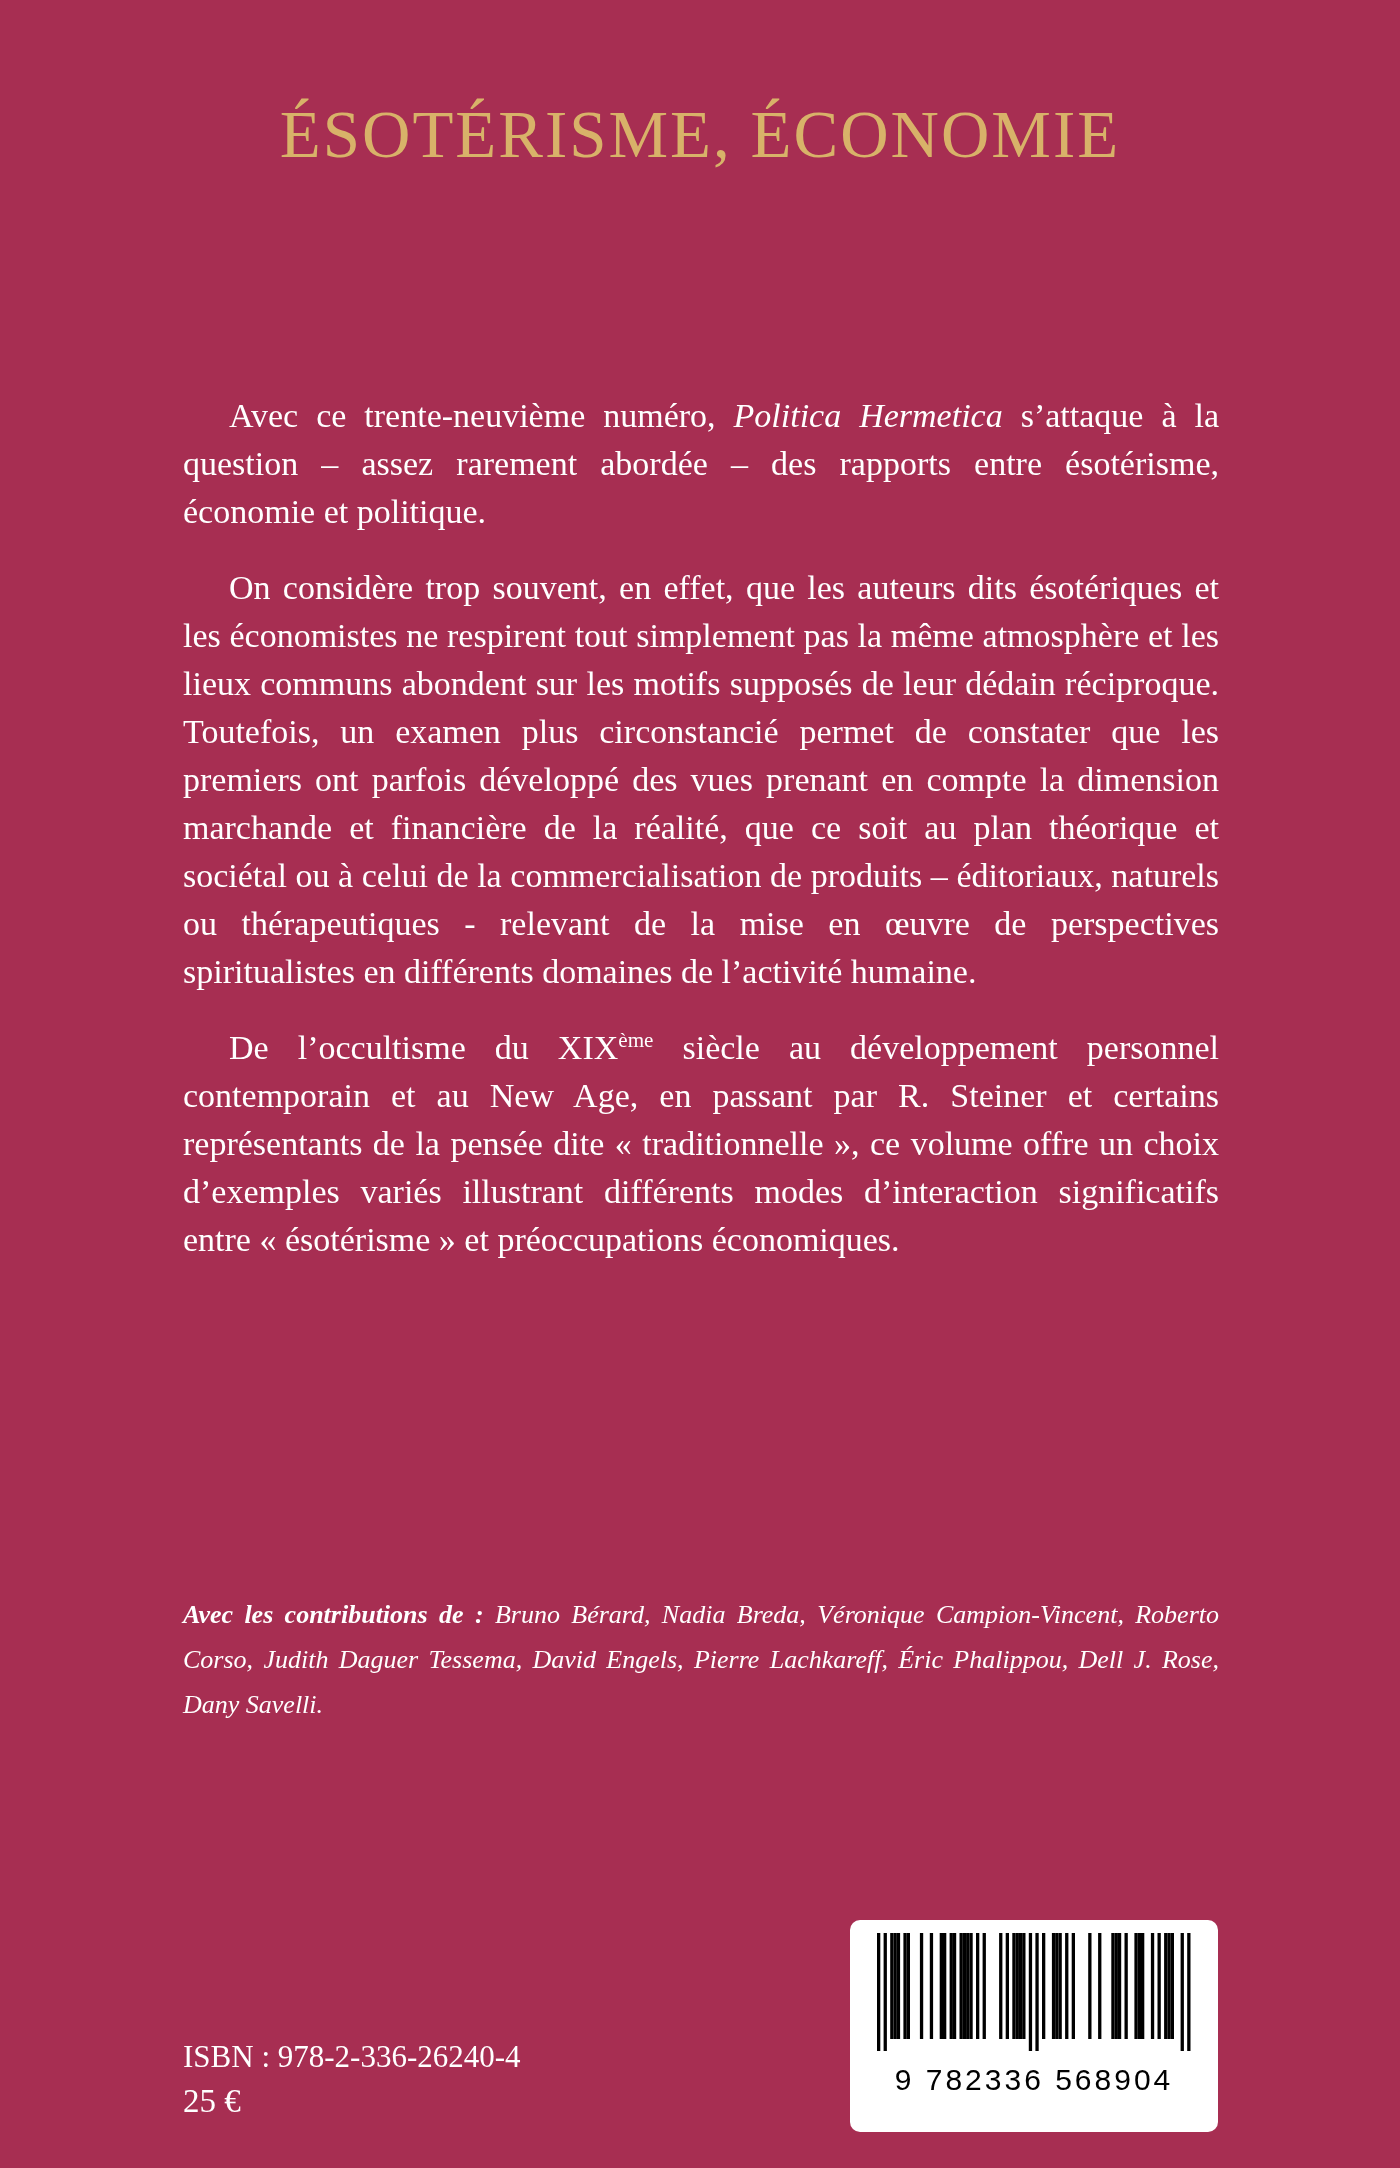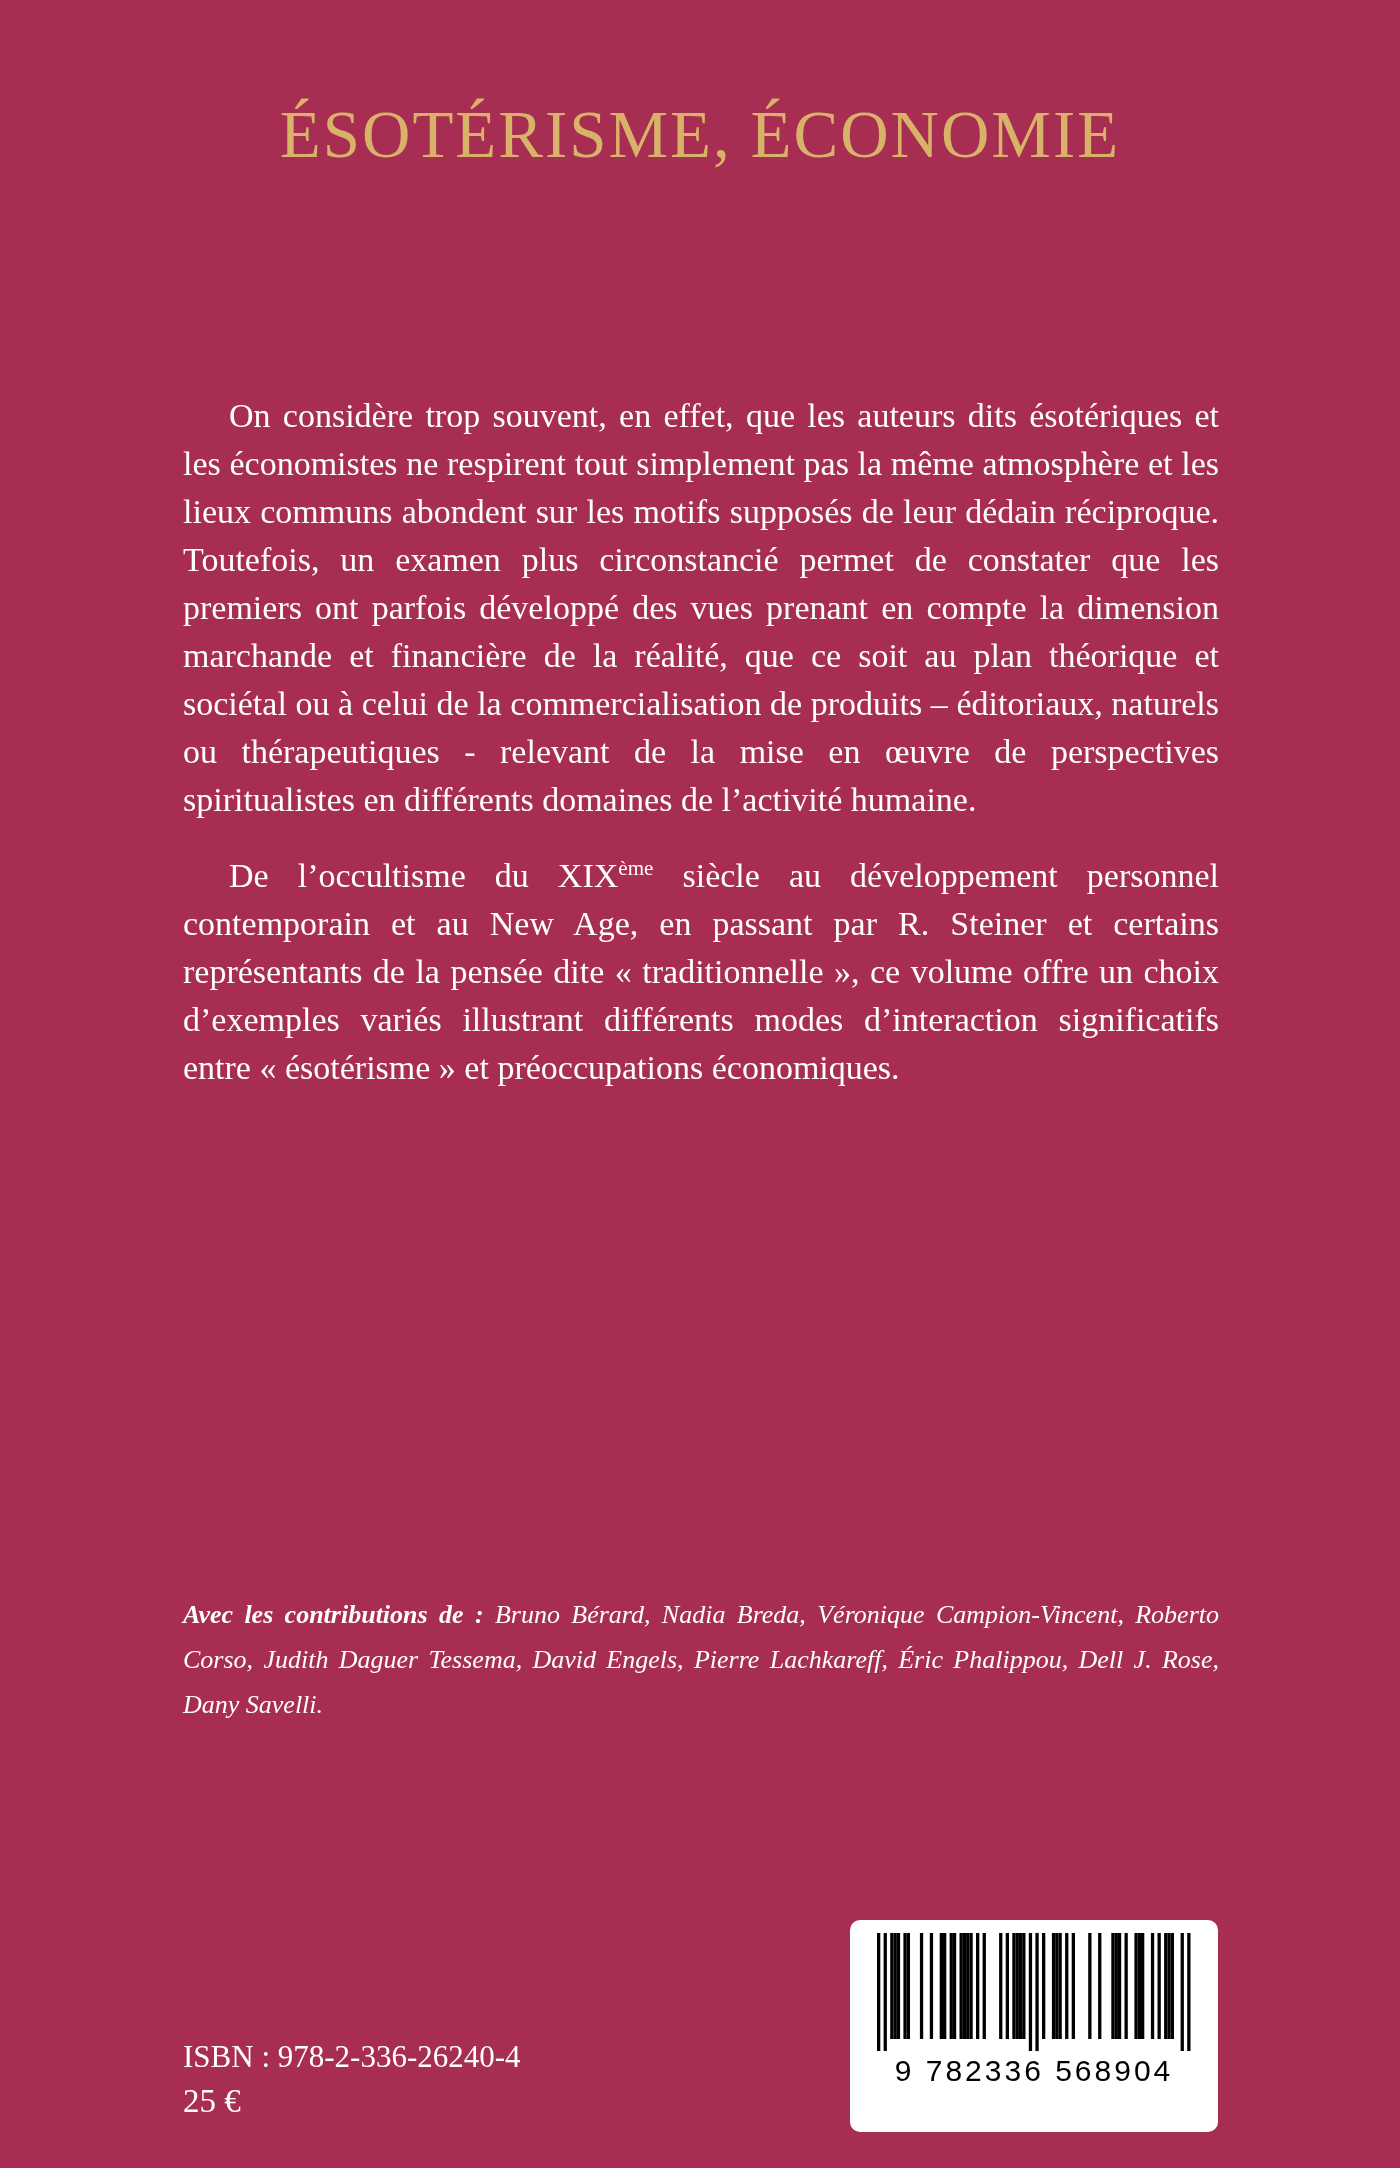--- a/index.html
+++ b/index.html
@@ -78,20 +78,21 @@
     left:850px;
     top:1920px;
     width:368px;
     height:212px;
     background:#ffffff;
     border-radius:10px;
     display:flex;
     flex-direction:column;
     align-items:center;
     padding-top:13px;
+    gap:9px;
   }
   .barcode-box svg{display:block;}
   .barcode-number{
     margin-top:3px;
     color:#000;
     font-family:"Liberation Sans", sans-serif;
     font-size:30px;
     letter-spacing:3px;
     white-space:nowrap;
   }
@@ -99,20 +100,21 @@
 </head>
 <body>
 
 <div class="cover">
 
   <h1 class="title">
     <span>ÉSOTÉRISME, ÉCONOMIE</span><br>
   </h1>
 
   <div class="body-text">
+    <p><span>Avec ce trente-neuvième numéro, </span><i>Politica Hermetica</i><span> s’attaque à la question – assez rarement abordée – des rapports entre ésotérisme, économie et politique.</span></p>
     <p>On considère trop souvent, en effet, que les auteurs dits ésotériques et les économistes ne respirent tout simplement pas la même atmosphère et les lieux communs abondent sur les motifs supposés de leur dédain réciproque. Toutefois, un examen plus circonstancié permet de constater que les premiers ont parfois développé des vues prenant en compte la dimension marchande et financière de la réalité, que ce soit au plan théorique et sociétal ou à celui de la commercialisation de produits – éditoriaux, naturels ou thérapeutiques - relevant de la mise en œuvre de perspectives spiritualistes en différents domaines de l’activité humaine.</p>
     <p><span>De l’occultisme du XIX</span><sup>ème</sup><span> siècle au développement personnel contemporain et au New Age, en passant par R. Steiner et certains représentants de la pensée dite « traditionnelle », ce volume offre un choix d’exemples variés illustrant différents modes d’interaction significatifs entre « ésotérisme » et préoccupations économiques.</span></p>
   </div>
 
   <p class="contributors"><span class="label">Avec les contributions de : </span><span>Bruno Bérard, Nadia Breda, Véronique Campion-Vincent, Roberto Corso, Judith Daguer Tessema, David Engels, Pierre Lachkareff, Éric Phalippou, Dell J. Rose, Dany Savelli.</span></p>
 
   <div class="isbn-block">
     <div>ISBN : 978-2-336-26240-4</div>
     <div class="price">25 €</div>
   </div>

